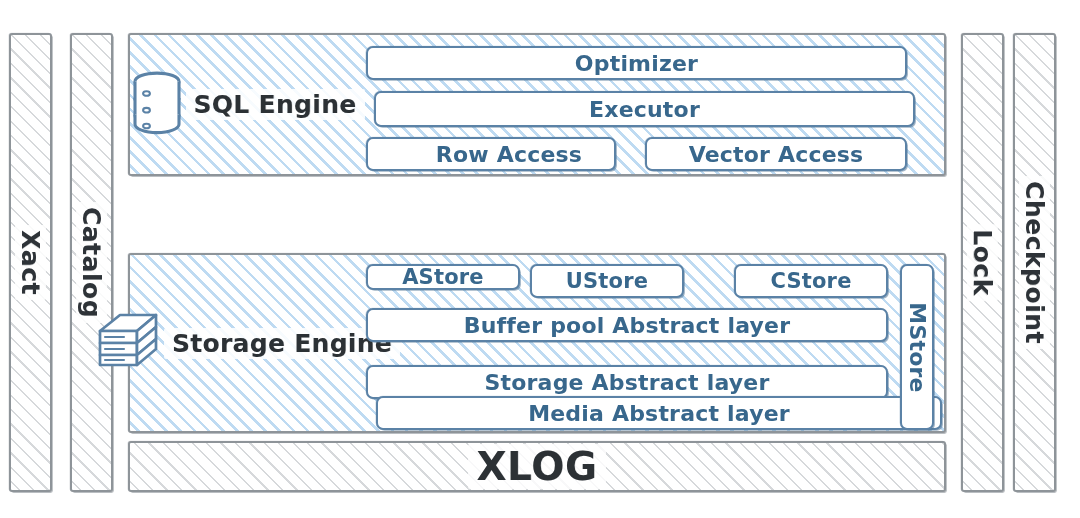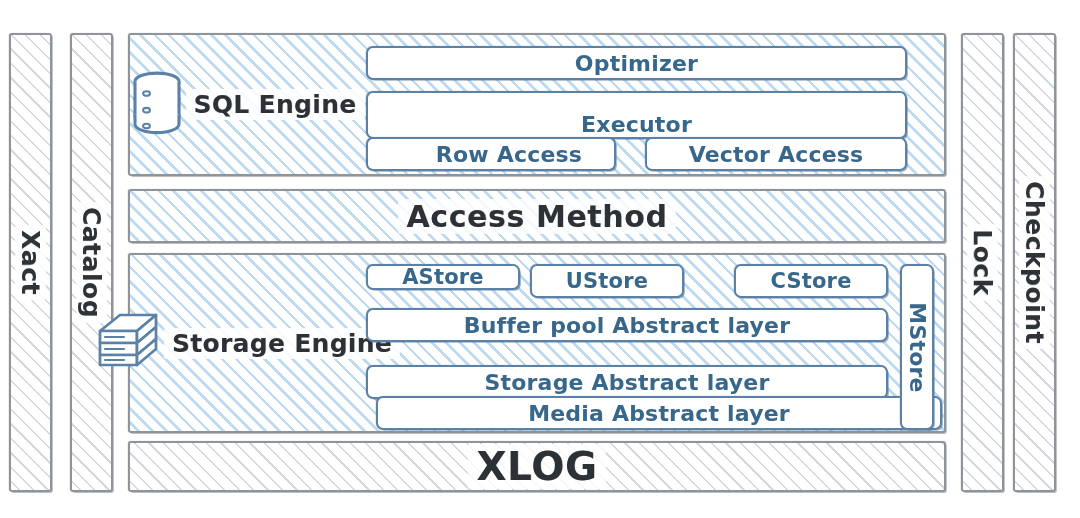--- a/index.html
+++ b/index.html
@@ -198,36 +198,33 @@
           <ellipse cx="18.5" cy="57.0" rx="3.4" ry="2.3" fill="#ffffff" stroke="#5b82a6" stroke-width="2.1"></ellipse>
         </svg>
       </span>
       <span class="engine-name">SQL Engine</span>
     </div>
 
     <div class="ibox" style="left:236px; top:11px; width:541px; height:34px;">
       <span class="txt">Optimizer</span>
     </div>
 
-    <div class="ibox" style="left:236px; top:56px; width:541px; height:48px;align-items:flex-end;">
+    <div class="ibox" style="left:244px; top:56px; width:541px; height:36px;">
       <span class="txt">Executor</span>
     </div>
 
     <div class="ibox" style="left:236px; top:102px; width:250px; height:34px;padding-left:36px;">
       <span class="txt">Row Access</span>
     </div>
 
     <div class="ibox" style="left:515px; top:102px; width:262px; height:34px;">
       <span class="txt">Vector Access</span>
     </div>
   </div>
 
-  <div class="sketch sk-gray hatch-blue bar" style="left:128px; top:189px; width:818px; height:54px;">
-    <span class="bar-label" style="font-size:30px;">Access Method</span>
-  </div>
 
   <div class="sketch sk-gray hatch-blue engine-block" style="left:128px; top:253px; width:818px; height:180px;">
 
     <div class="engine-ident">
       <span class="icon-wrap">
         <svg width="72" height="62" viewBox="0 0 72 62" fill="none" xmlns="http://www.w3.org/2000/svg">
 
           <path d="M8 22 L28 6 L64 6 L45 22 Z" fill="#ffffff" stroke="#5b82a6" stroke-width="2.7" stroke-linejoin="round"></path>
 
           <path d="M8 22 L45 22 L45 34 L8 34 Z" fill="#ffffff" stroke="#5b82a6" stroke-width="2.7" stroke-linejoin="round"></path>

